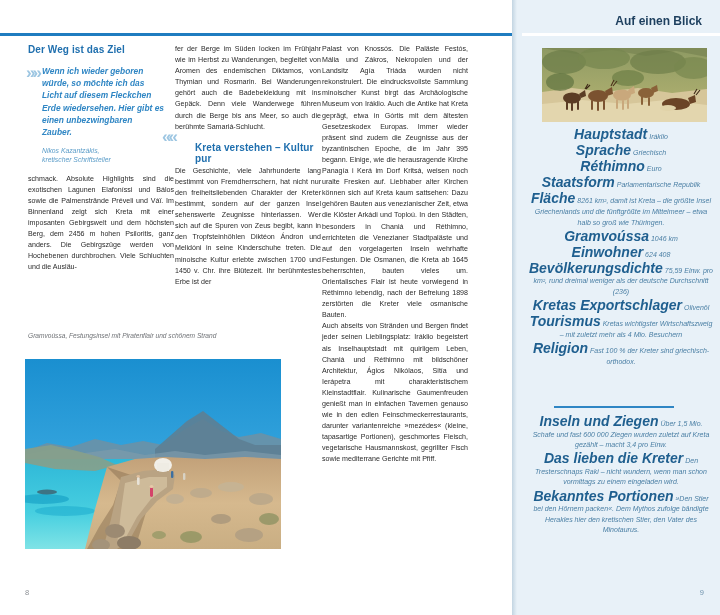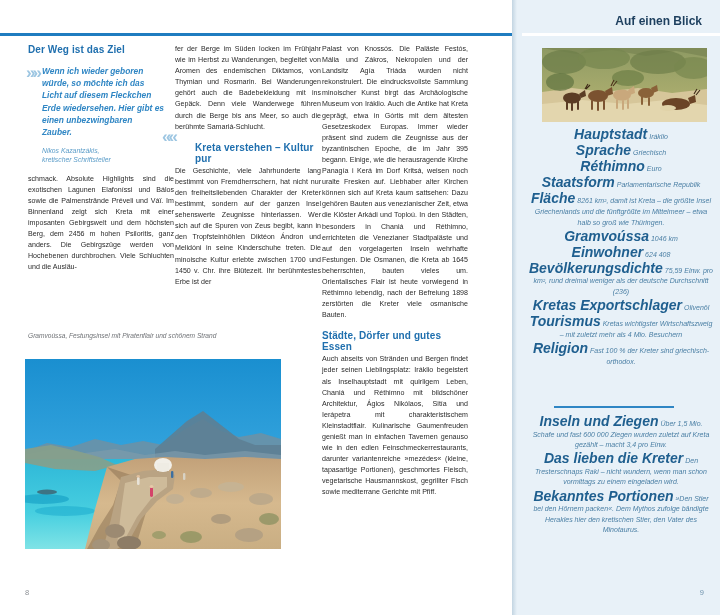--- a/index.html
+++ b/index.html
@@ -159,21 +159,20 @@
       </div>
 
       <div class="col">
         <p class="body">fer der Berge im Süden locken im Frühjahr wie im Herbst zu Wanderungen, begleitet von Aromen des endemischen Diktamos, von Thymian und Rosmarin. Bei Wanderungen gehört auch die Badebekleidung mit ins Gepäck. Denn viele Wanderwege führen durch die Berge bis ans Meer, so auch die berühmte Samariá-Schlucht.</p>
         <h2 class="sec" style="margin-top:9px;margin-left:20px;">Kreta verstehen – Kultur pur</h2>
         <p class="body">Die Geschichte, viele Jahrhunderte lang bestimmt von Fremdherrschern, hat nicht nur den freiheitsliebenden Charakter der Kreter bestimmt, sondern auf der ganzen Insel sehenswerte Zeugnisse hinterlassen. Wer sich auf die Spuren von Zeus begibt, kann in den Tropfsteinhöhlen Diktéon Ándron und Melidóni in seine Kinderschuhe treten. Die minoische Kultur erlebte zwischen 1700 und 1450 v. Chr. ihre Blütezeit. Ihr berühmtestes Erbe ist der</p>
       </div>
 
       <div class="col">
         <p class="body">Palast von Knossós. Die Paläste Festós, Mália und Zákros, Nekropolen und der Landsitz Agía Triáda wurden nicht rekonstruiert. Die eindrucksvollste Sammlung minoischer Kunst birgt das Archäologische Museum von Iráklio. Auch die Antike hat Kreta geprägt, etwa in Górtis mit dem ältesten Gesetzeskodex Europas. Immer wieder präsent sind zudem die Zeugnisse aus der byzantinischen Epoche, die im Jahr 395 begann. Einige, wie die herausragende Kirche Panagía i Kerá im Dorf Kritsá, weisen noch uralte Fresken auf. Liebhaber alter Kirchen können sich auf Kreta kaum sattsehen: Dazu gehören Bauten aus venezianischer Zeit, etwa die Klöster Arkádi und Toploú. In den Städten, besonders in Chaniá und Réthimno, errichteten die Venezianer Stadtpaläste und auf den vorgelagerten Inseln wehrhafte Festungen. Die Osmanen, die Kreta ab 1645 beherrschten, bauten vieles um. Orientalisches Flair ist heute vorwiegend in Réthimno lebendig, nach der Befreiung 1898 zerstörten die Kreter viele osmanische Bauten.</p>
-        <h2 class="sec" style="margin-top:9px;">Städte, Dörfer und gutes Essen</h2>
         <p class="body">Auch abseits von Stränden und Bergen findet jeder seinen Lieblingsplatz: Iráklio begeistert als Inselhauptstadt mit quirligem Leben, Chaniá und Réthimno mit bildschöner Architektur, Ágios Nikólaos, Sitía und Ierápetra mit charakteristischem Kleinstadtflair. Kulinarische Gaumenfreuden genießt man in einfachen Tavernen genauso wie in den edlen Feinschmeckerrestaurants, darunter variantenreiche »mezédes« (kleine, tapasartige Portionen), geschmortes Fleisch, vegetarische Hausmannskost, gegrillter Fisch sowie mediterrane Gerichte mit Pfiff.</p>
       </div>
     </div>
 
     <div class="photo-caption">Gramvoússa, Festungsinsel mit Piratenflair und schönem Strand</div>
 
     <div class="beach-photo">
       <svg width="256" height="190" viewBox="0 0 256 190">
         <defs>
           <linearGradient id="sky" x1="0" y1="0" x2="0" y2="1">

